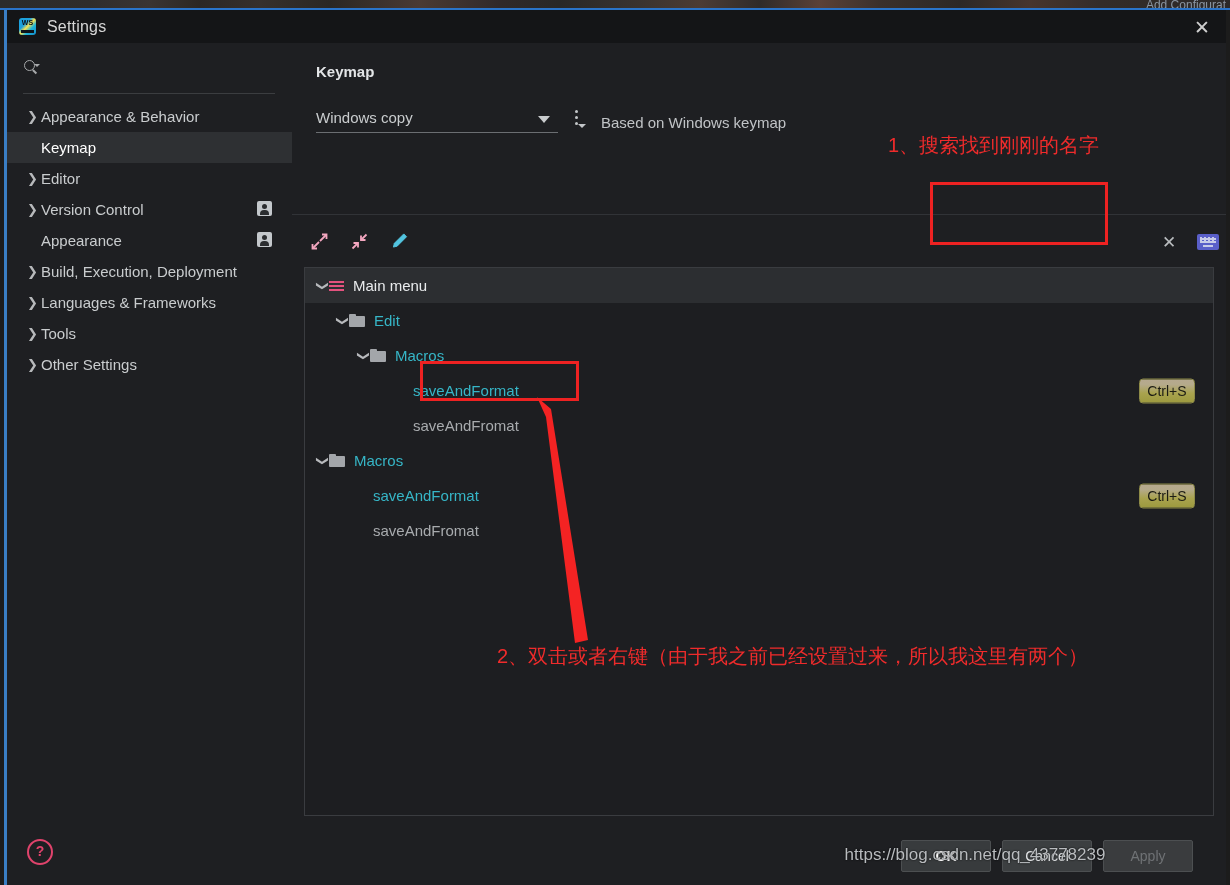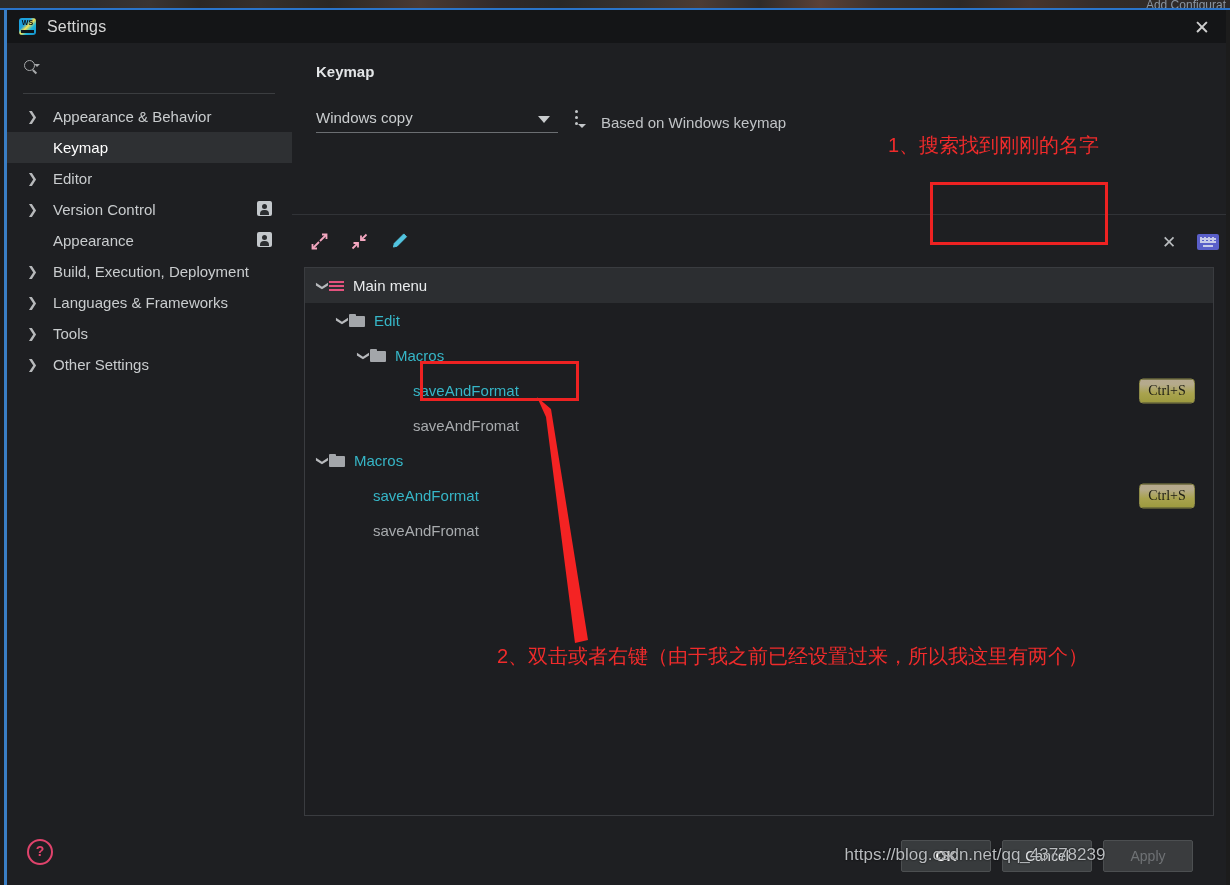--- a/index.html
+++ b/index.html
@@ -113,21 +113,21 @@
     position: relative; height: 31px; display: flex; align-items: center;
     padding-left: 20px; cursor: default;
   }
   .nav-item.selected { background: #2e3033; }
   .chev {
     width: 14px; flex: none; color: #b7b9bb; font-size: 13px;
     font-family: "DejaVu Sans", sans-serif; line-height: 1;
   }
   .chev.blank { visibility: hidden; }
   .nav-label {
-    font-size: 15px; color: #c9ccce; margin-left: 12px; white-space: nowrap;
+    font-size: 15px; color: #c9ccce; margin-left: 0; white-space: nowrap;
   }
   .nav-item.selected .nav-label { color: #ffffff; }
   .badge-person {
     position: absolute; right: 20px; top: 7px;
     width: 15px; height: 15px; border-radius: 2px;
     background: #c4c8cc;
   }
   .badge-person::before {
     content: ""; position: absolute; left: 5px; top: 2.5px;
     width: 5px; height: 5px; border-radius: 50%; background: #2b2d30;
@@ -287,21 +287,21 @@
   .t-label { font-size: 15px; white-space: nowrap; }
   .t-label.white { color: #e9ebed; }
   .t-label.cyan  { color: #36b6c7; }
   .t-label.gray  { color: #a8abae; }
   .shortcut-badge {
     position: absolute; right: 18px; top: 50%; transform: translateY(-50%);
     min-width: 40px; padding: 3px 7px 4px;
     border-radius: 4px; font-size: 14px; color: #1c1c14;
     background: linear-gradient(180deg, #b6a98f 0%, #b5aa8b 22%, #a9a34e 60%, #9d9a3f 100%);
     border: 1px solid #8d8a47; text-align: center; white-space: nowrap;
-    font-family: Liberation Serif, serif;
+    font-family: Liberation Sans, sans-serif;
   }
 
   
   .bottombar {
     position: absolute; left: 0; right: 0; bottom: 0; height: 60px;
     background: #1e1f22;
   }
   .help-icon {
     position: absolute; left: 20px; top: 14px;
     width: 22px; height: 22px; border-radius: 50%;

